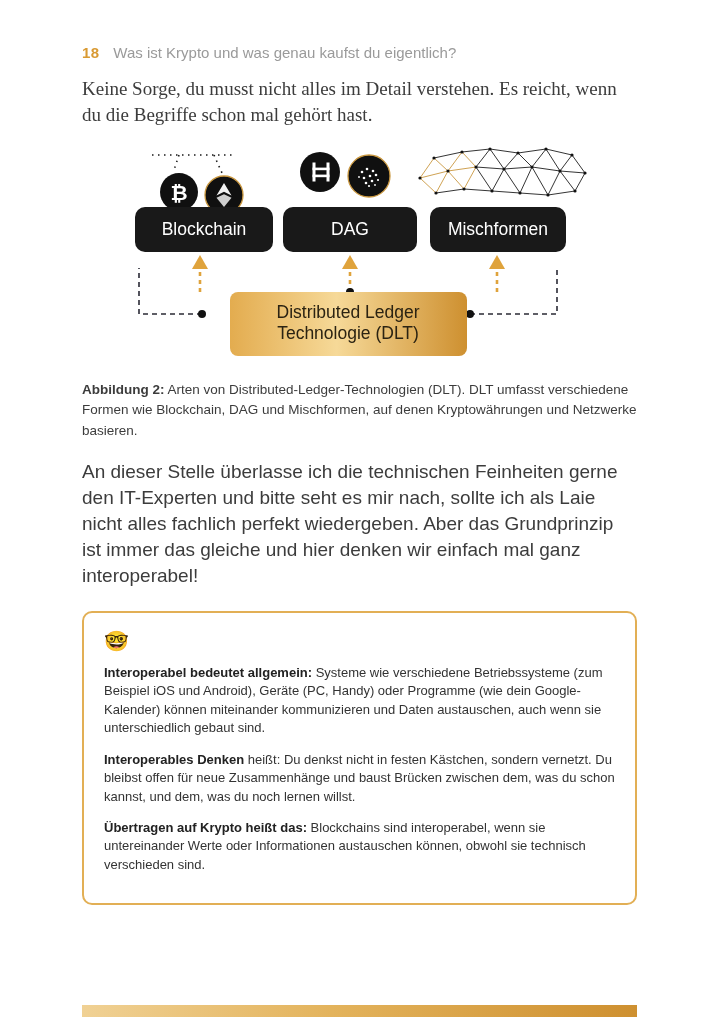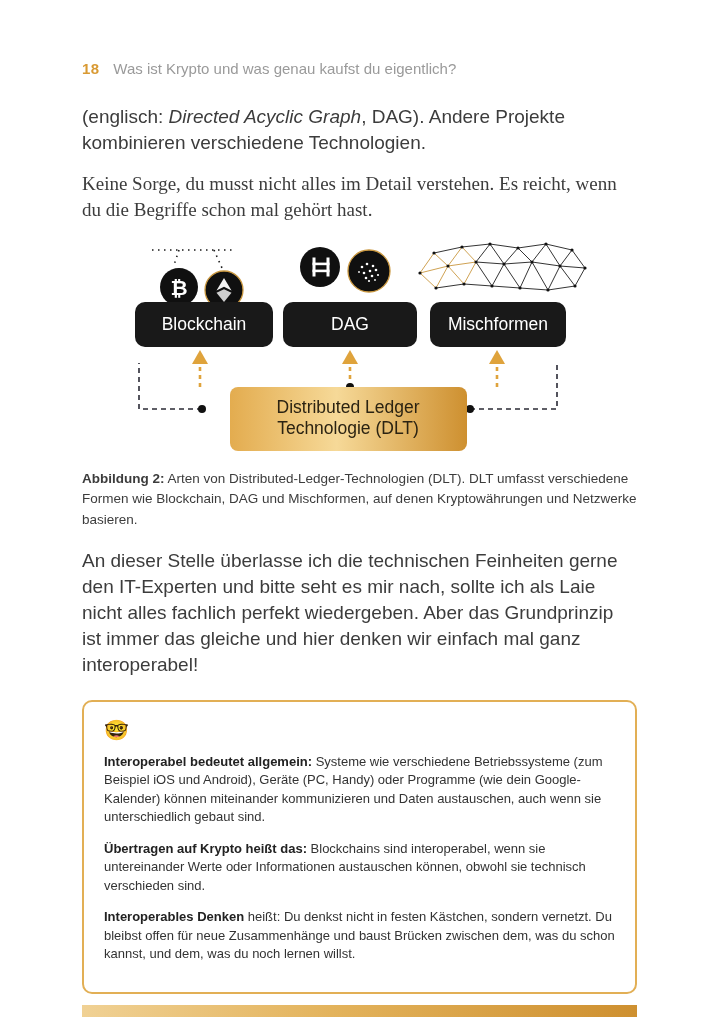--- a/index.html
+++ b/index.html
@@ -1,31 +1,31 @@
 <!DOCTYPE html>
 <html><head>
 <meta charset="utf-8">
 <style>
   html,body{margin:0;padding:0;background:#ffffff;}
   body{
     width:719px;height:1020px;position:relative;overflow:hidden;
     font-family:"Liberation Sans","DejaVu Sans",sans-serif;
     color:#3c3c3c;
   }
-  .page{padding:60px 82px 0 82px;position:relative;}
+  .page{padding:44px 82px 0 82px;position:relative;}
   .header{display:flex;align-items:baseline;gap:14px;font-size:15px;}
   .page-num{color:#d99a33;font-weight:700;letter-spacing:.3px;}
   .chapter{color:#9a9a9a;font-weight:400;text-align:center;}
   .body-p{font-size:19px;line-height:1.37;margin:0;}
   .p1{margin-top:27px;}
   .p2{margin-top:15px;font-family:Liberation Serif, serif;}
   .p3{margin-top:18px;}
   .ital{font-style:italic;}
   .diagram-wrap{margin-top:14px;}
-  .caption{font-size:13.5px;line-height:1.5;margin-top:8px;color:#3c3c3c;}
+  .caption{font-size:13.5px;line-height:1.5;margin-top:14px;color:#3c3c3c;}
   .caption b{font-weight:700;}
   .nerdbox{
     margin-top:22px;border:2px solid #e2af55;border-radius:10px;
     padding:16px 20px 16px 20px;
   }
   .nerd-title{font-size:18.5px;font-weight:700;color:#222;display:flex;align-items:center;gap:8px;}
   .nerd-emoji{font-size:20px;}
   .nerd-item{font-size:13px;line-height:1.42;margin-top:11px;color:#333;}
   .nerd-item b{font-weight:700;color:#222;}
   .bottom-bar{
@@ -37,21 +37,20 @@
 </head>
 <body>
 
 <div class="page">
 
   <div class="header">
     <span class="page-num">18</span>
     <span class="chapter">Was ist Krypto und was genau kaufst du eigentlich?</span>
   </div>
 
-  <p class="body-p p1"><span>(englisch: </span><span class="ital">Directed Acyclic Graph</span><span>, DAG). Andere Projekte kombinieren verschiedene Technologien.</span></p>
 
   <p class="body-p p2">Keine Sorge, du musst nicht alles im Detail verstehen. Es reicht, wenn du die Begriffe schon mal gehört hast.</p>
 
   <div class="diagram-wrap">
     <svg width="555" height="220" viewBox="0 0 555 220">
       <defs>
         <linearGradient id="goldGrad" x1="0" y1="0" x2="1" y2="0">
           <stop offset="0%" stop-color="#e3ac4f"></stop>
           <stop offset="45%" stop-color="#f6d998"></stop>
           <stop offset="100%" stop-color="#ce9030"></stop>
@@ -185,19 +184,19 @@
 
   <p class="caption"><b>Abbildung 2:</b><span> Arten von Distributed-Ledger-Technologien (DLT). DLT umfasst verschiedene Formen wie Blockchain, DAG und Mischformen, auf denen Kryptowährungen und Netzwerke basieren.</span></p>
 
   <p class="body-p p3">An dieser Stelle überlasse ich die technischen Feinheiten gerne den IT-Experten und bitte seht es mir nach, sollte ich als Laie nicht alles fachlich perfekt wiedergeben. Aber das Grundprinzip ist immer das gleiche und hier denken wir einfach mal ganz interoperabel!</p>
 
   <div class="nerdbox">
     <div class="nerd-title">
       <span class="nerd-emoji">🤓</span>
     </div>
     <p class="nerd-item"><b>Interoperabel bedeutet allgemein:</b><span> Systeme wie verschiedene Betriebssysteme (zum Beispiel iOS und Android), Geräte (PC, Handy) oder Programme (wie dein Google-Kalender) können miteinander kommunizieren und Daten austauschen, auch wenn sie unterschiedlich gebaut sind.</span></p>
+    <p class="nerd-item"><b>Interoperables Denken</b><span> heißt: Du denkst nicht in festen Kästchen, sondern vernetzt. Du bleibst offen für neue Zusammenhänge und baust Brücken zwischen dem, was du schon kannst, und dem, was du noch lernen willst.</span></p>
     <p class="nerd-item"><b>Übertragen auf Krypto heißt das:</b><span> Blockchains sind interoperabel, wenn sie untereinander Werte oder Informationen austauschen können, obwohl sie technisch verschieden sind.</span></p>
-    <p class="nerd-item"><b>Interoperables Denken</b><span> heißt: Du denkst nicht in festen Kästchen, sondern vernetzt. Du bleibst offen für neue Zusammenhänge und baust Brücken zwischen dem, was du schon kannst, und dem, was du noch lernen willst.</span></p>
   </div>
 
 </div>
 
 <div class="bottom-bar"></div>
 
 </body></html>

